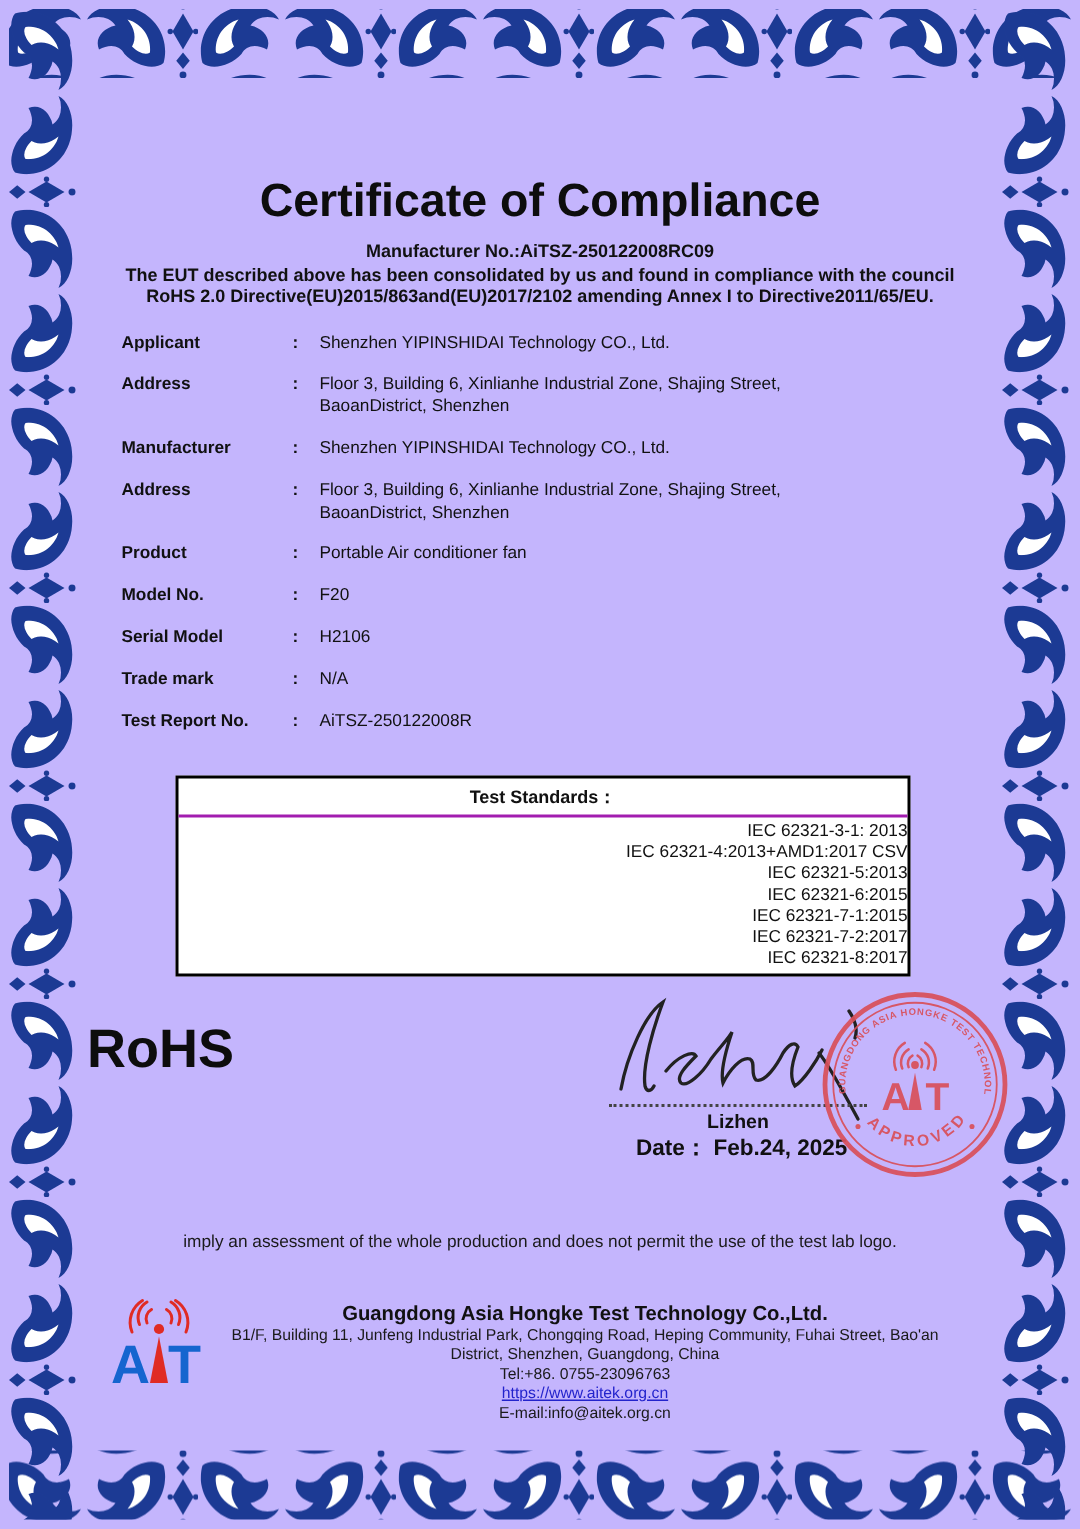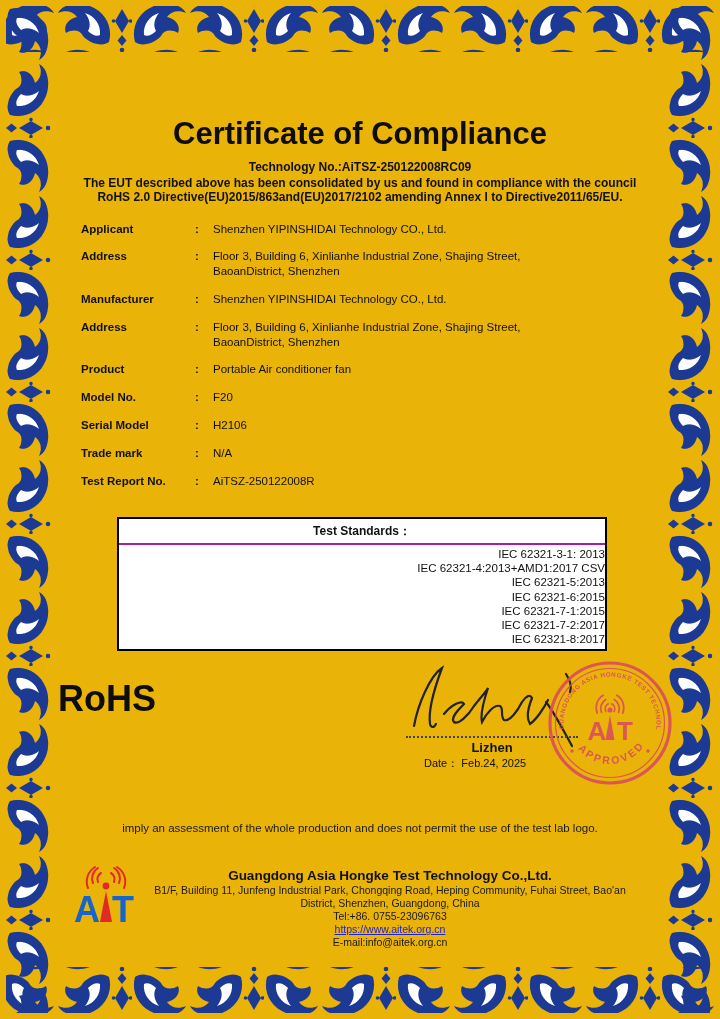--- a/index.html
+++ b/index.html
@@ -1,18 +1,18 @@
 <!DOCTYPE html>
 <html><head>
 <meta charset="utf-8">
 <style>
   * { margin:0; padding:0; box-sizing:border-box; }
   html,body { background:#fff; }
   body { font-family:"Liberation Sans", sans-serif; color:#111; }
-  .page { position:relative; width:720px; height:1019px; background:#eab308; overflow:hidden; }
+  .page { position:relative; width:720px; height:1019px; background:#c4b5fd; overflow:hidden; }
 
   .border-svg { position:absolute; left:0; top:0; width:720px; height:1019px; }
 
   .title { position:absolute; left:0; top:116px; width:720px; text-align:center;
            font-size:31px; font-weight:700; letter-spacing:0; color:#0d0d0d; }
   .certno { position:absolute; left:0; top:160px; width:720px; text-align:center;
             font-size:12px; font-weight:700; }
   .intro { position:absolute; left:54px; top:176px; width:612px; text-align:center;
            font-size:12px; font-weight:700; line-height:14px; }
 
@@ -29,21 +29,21 @@
   .stds-body { padding:2px 0 3px 0; }
   .stds-row { text-align:right; font-size:11.5px; line-height:14.2px; }
 
   .rohs { position:absolute; left:58px; top:678px; font-size:36px; font-weight:700;
           letter-spacing:0; color:#0d0d0d; }
 
   .sig-svg { position:absolute; left:398px; top:658px; }
   .sig-dotline { position:absolute; left:406px; top:736px; width:172px; border-top:2px dotted #444; }
   .sig-name { position:absolute; left:406px; top:740px; width:172px; text-align:center;
               font-size:13px; font-weight:700; }
-  .sig-date { position:absolute; left:424px; top:756px; font-size:11px; font-weight:400; }
+  .sig-date { position:absolute; left:424px; top:756px; font-size:15px; font-weight:700; }
 
   .stamp-svg { position:absolute; left:545px; top:656px; opacity:0.92; }
 
   .disclaimer { position:absolute; left:56px; top:821px; width:608px; text-align:center;
                 font-size:11.5px; line-height:15px; color:#1a1a1a; }
 
   .footer-logo { position:absolute; left:70px; top:864px; }
   .footer-text { position:absolute; left:140px; top:867px; width:500px; text-align:center; }
   .footer-company { font-size:13.5px; font-weight:700; line-height:17px; }
   .footer-line { font-size:10.5px; line-height:13px; color:#1a1a1a; }
@@ -79,21 +79,21 @@
     </g>
     <g transform="translate(52,6) rotate(90)">
       <rect x="0" y="0" width="1007" height="46" fill="url(#edge)"></rect>
     </g>
     <g transform="translate(714,6) rotate(90)">
       <rect x="0" y="0" width="1007" height="46" fill="url(#edge)"></rect>
     </g>
   </svg>
 
   <div class="title">Certificate of Compliance</div>
-  <div class="certno">Technology No.:AiTSZ-250122008RC09</div>
+  <div class="certno">Manufacturer No.:AiTSZ-250122008RC09</div>
   <div class="intro">
     <div>The EUT described above has been consolidated by us and found in compliance with the council</div>
     <div>RoHS 2.0 Directive(EU)2015/863and(EU)2017/2102 amending Annex I to Directive2011/65/EU.</div>
   </div>
 
   <div class="field-row f0">
     <span class="lbl">Applicant</span>
     <span class="col">:</span>
     <span class="val">Shenzhen YIPINSHIDAI Technology CO., Ltd.</span>
   </div>

